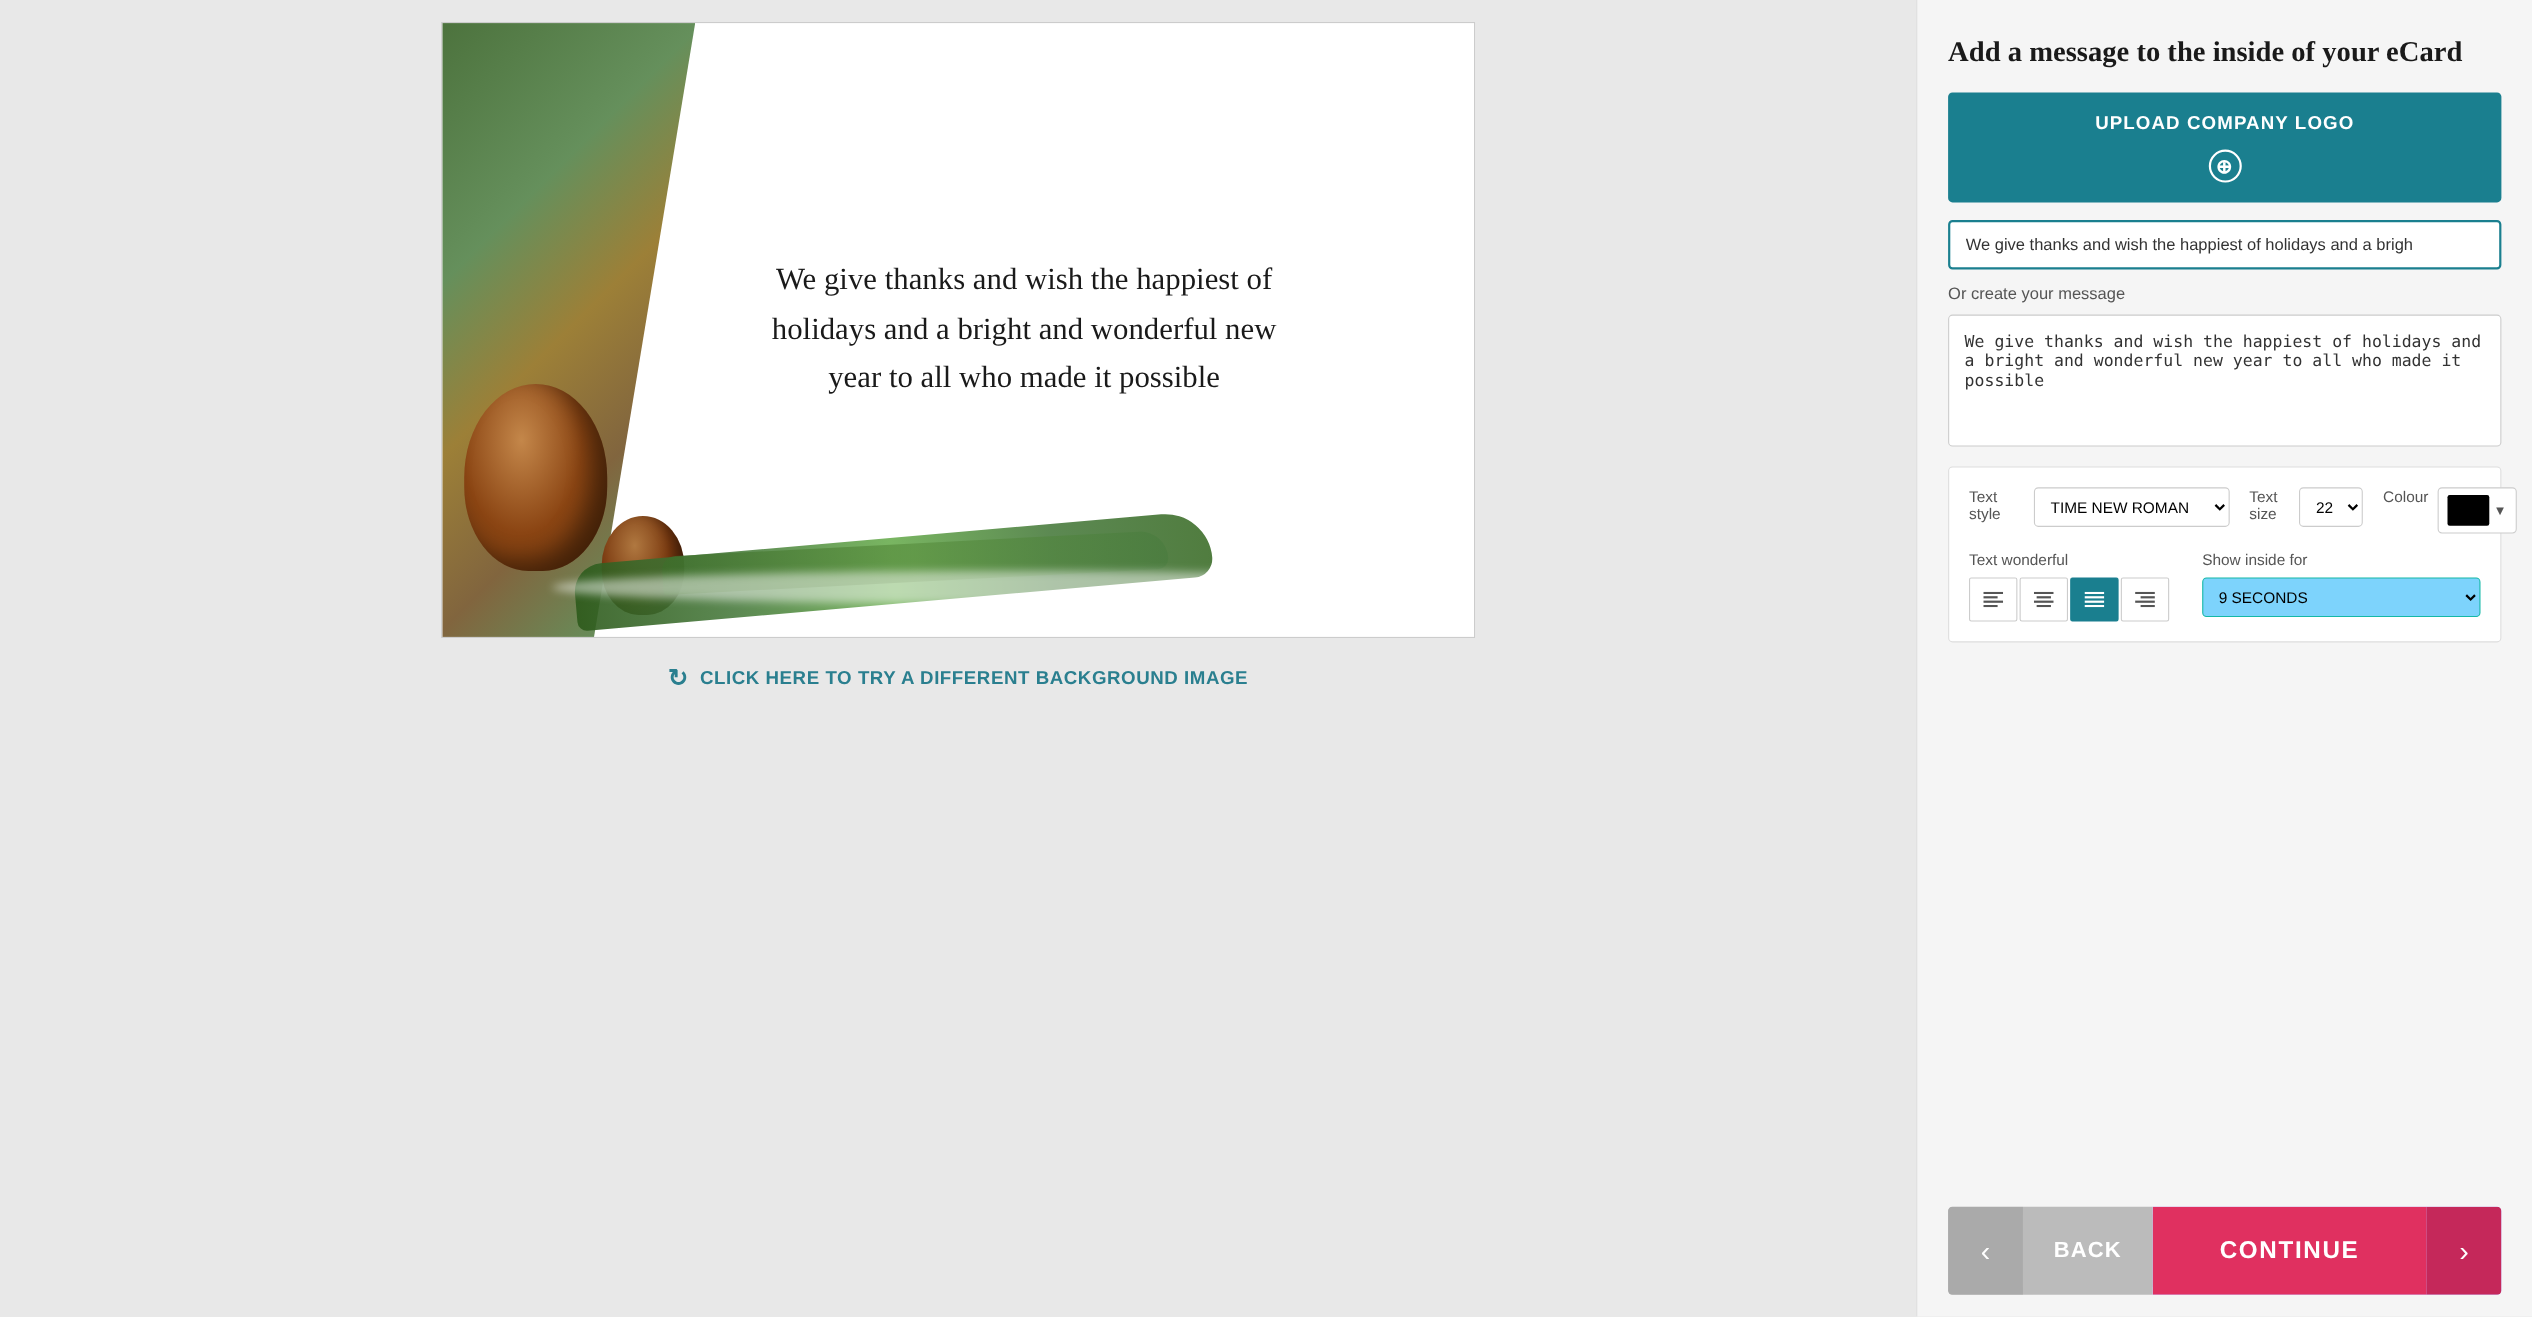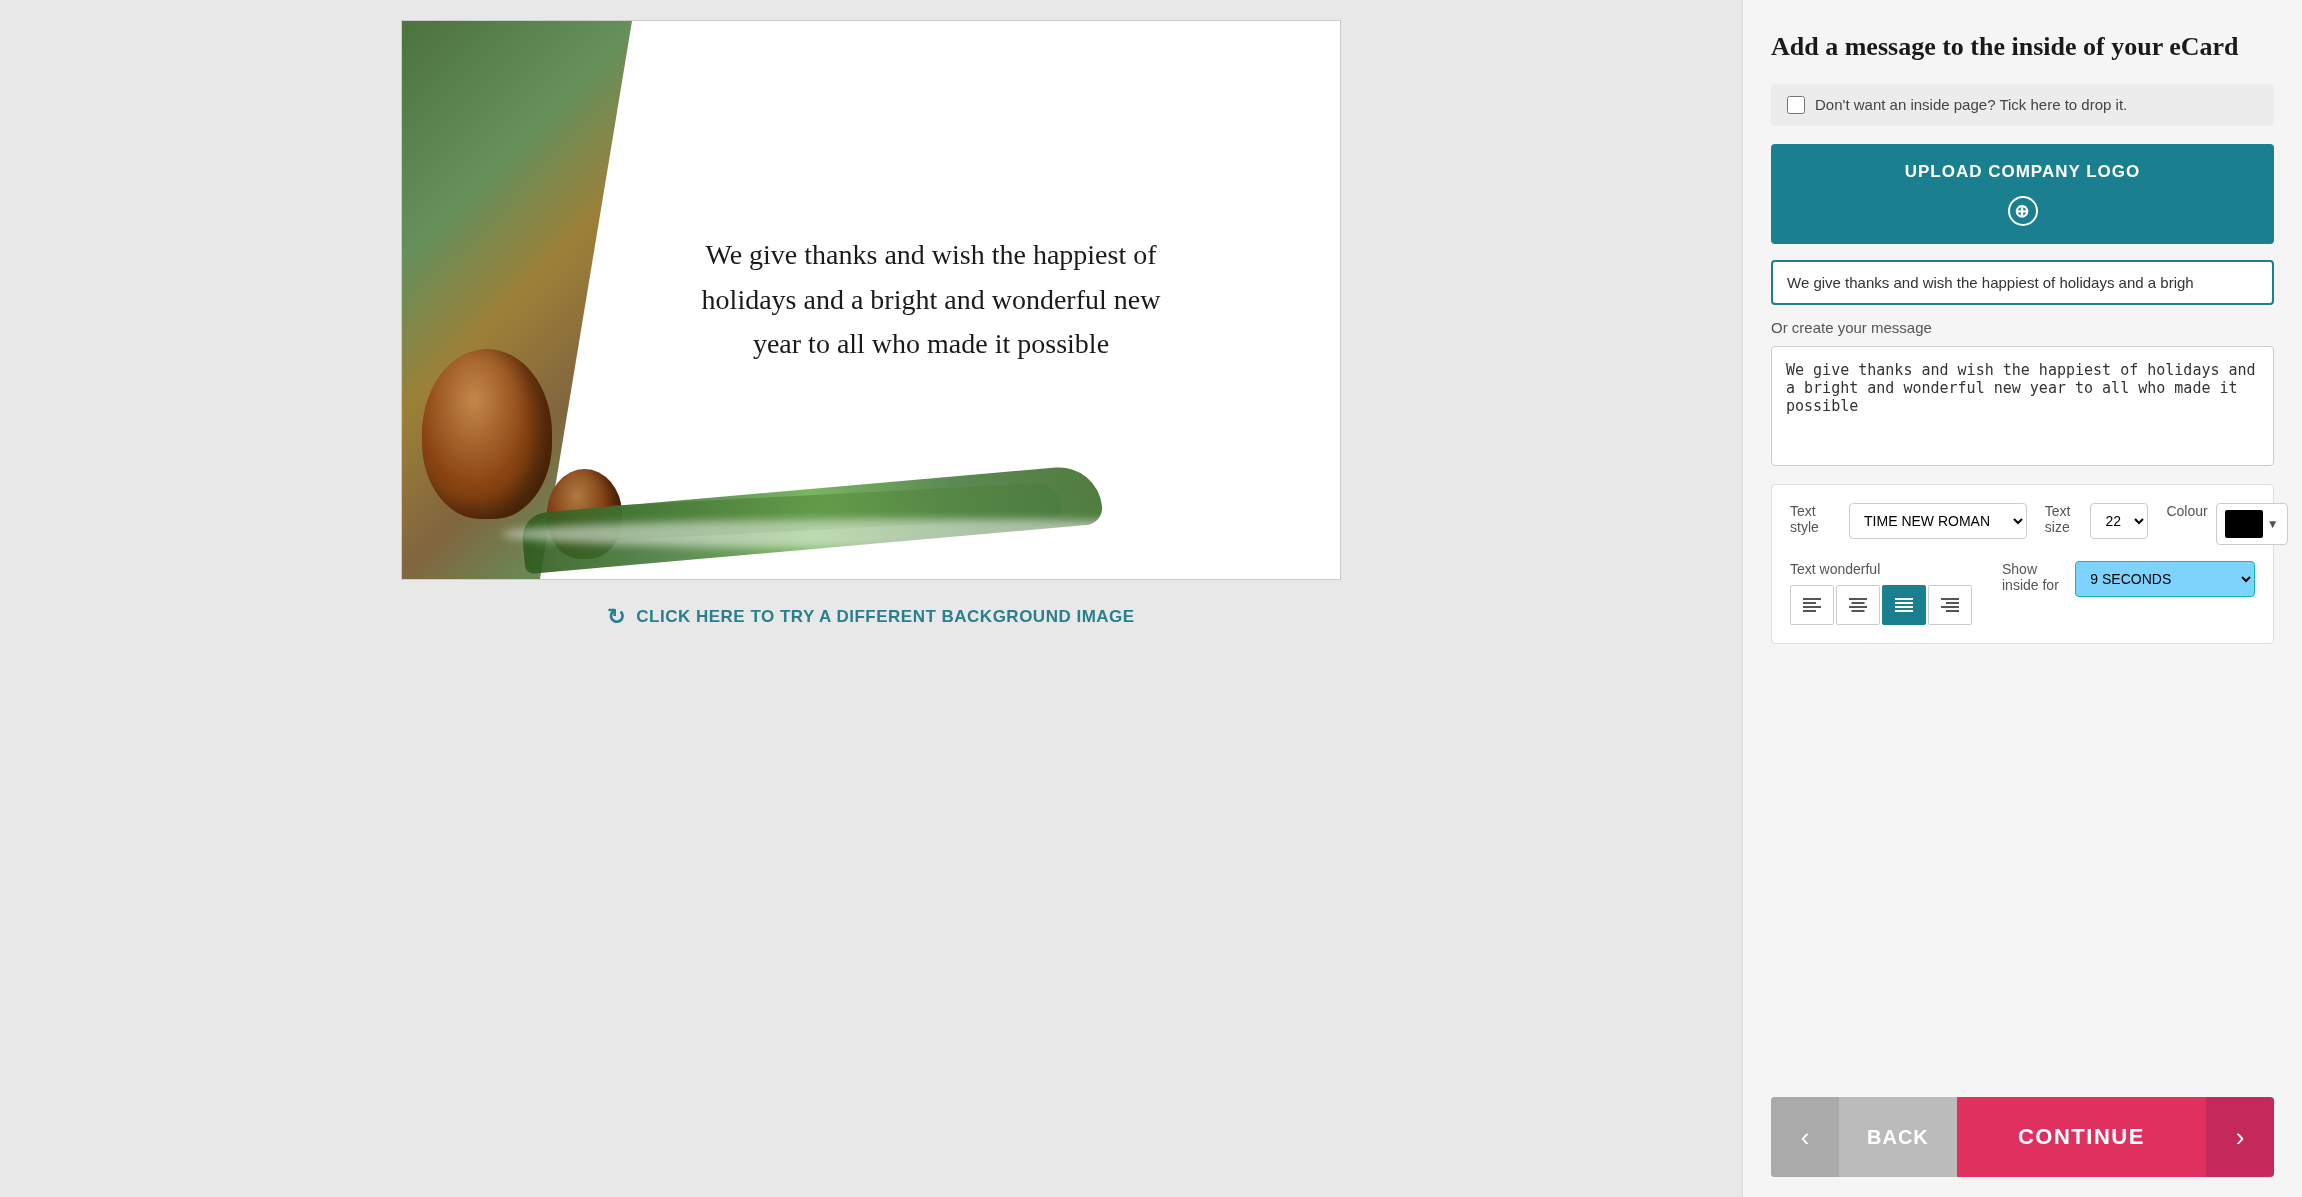--- a/index.html
+++ b/index.html
@@ -332,21 +332,21 @@
     }
 
     .align-btn.active {
       background: #1a7f8f;
       color: #fff;
       border-color: #1a7f8f;
     }
 
     .seconds-group {
       display: flex;
-      flex-direction: row;
+      flex-direction: column;
       gap: 8px;
       flex: 1;
     }
 
     .seconds-select {
       border: 1px solid #14b8a6;
       border-radius: 4px;
       padding: 8px 10px;
       font-size: 14px;
       cursor: pointer;
@@ -456,24 +456,20 @@
 
   <a class="change-bg-link">
     <span class="refresh-icon">↻</span>
     <span>CLICK HERE TO TRY A DIFFERENT BACKGROUND IMAGE</span>
   </a>
 </div>
 
 <div class="right-panel">
   <h2 class="panel-title">Add a message to the inside of your eCard</h2>
 
-  <div class="checkbox-row">
-    <input type="checkbox" id="no-inside" style="">
-    <label class="checkbox-label" for="no-inside">Don't want an inside page? Tick here to drop it.</label>
-  </div>
 
   <button class="upload-btn">
     <span>UPLOAD COMPANY LOGO</span>
     <div class="upload-icon">
       <span>⊕</span>
     </div>
   </button>
 
   <input type="text" class="message-input-single" value="We give thanks and wish the happiest of holidays and a brigh" style="">
 

